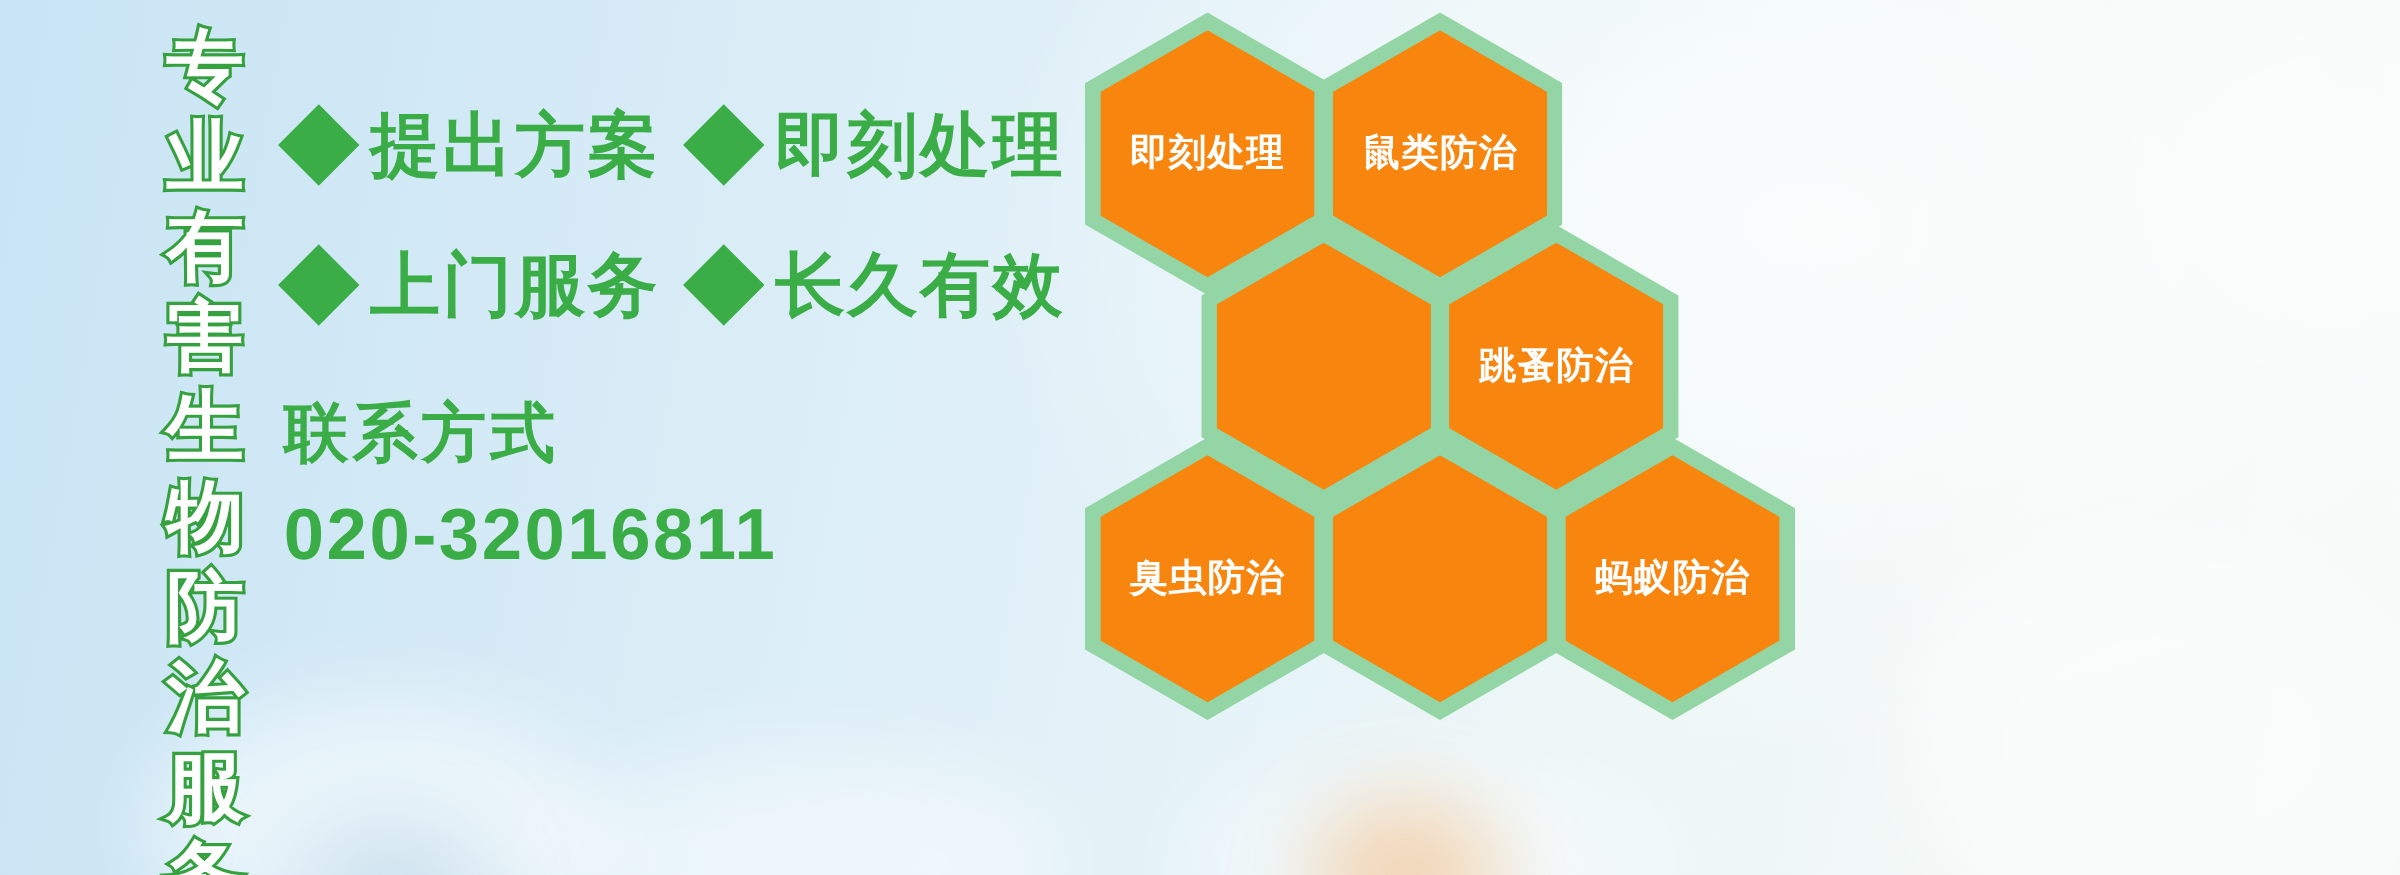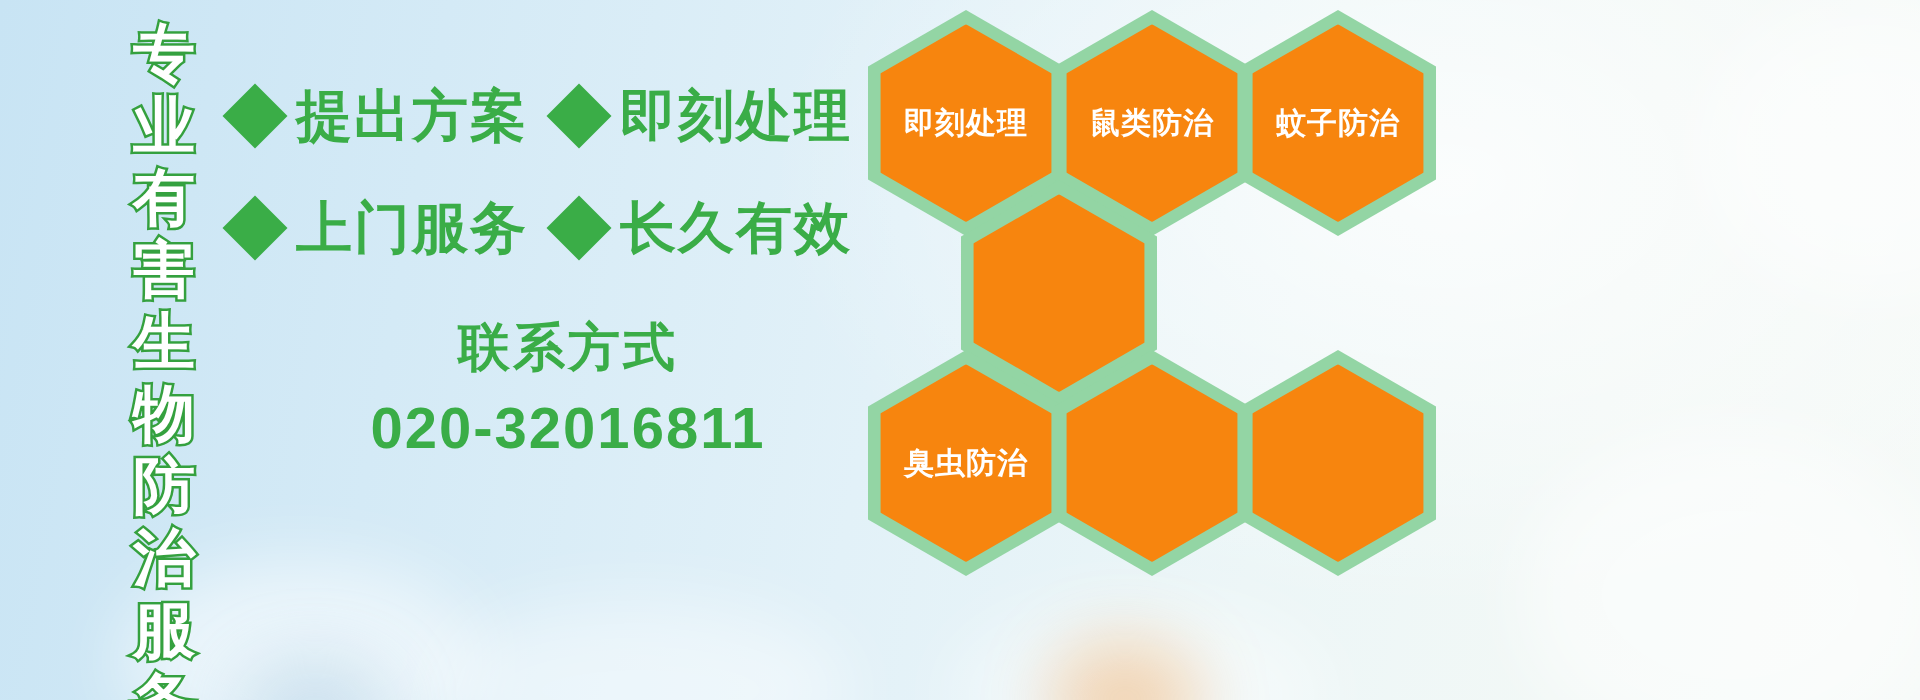--- a/index.html
+++ b/index.html
@@ -83,24 +83,24 @@
     font-size: 56px;
     line-height: 60px;
     font-weight: bold;
     color: #3aad47;
     letter-spacing: 2px;
   }
 
   
   #contact-block {
     position: absolute;
-    left: 248px;
+    left: 227px;
     top: 316px;
     width: 640px;
-    text-align: center;
+    text-align: left;
   }
   #contact-heading {
     font-size: 52px;
     line-height: 62px;
     font-weight: bold;
     color: #3aad47;
     letter-spacing: 3px;
     margin-bottom: 12px;
   }
   .contact-phone {
@@ -210,40 +210,41 @@
     <div class="hex-cell" style="left:8px; top:10px;">
       <div class="hex-outer"></div>
       <div class="hex-inner"></div>
       <div class="hex-label">即刻处理</div>
     </div>
     <div class="hex-cell" style="left:194px; top:10px;">
       <div class="hex-outer"></div>
       <div class="hex-inner"></div>
       <div class="hex-label">鼠类防治</div>
     </div>
-    <div class="hex-cell" style="left:380px; top:10px;">
-      <div class="hex-outer"></div>
-      <div class="hex-inner"></div>
-      <div class="hex-label">蚊子防治</div>
-    </div>
 
     <div class="hex-cell" style="left:101px; top:180px;">
       <div class="hex-outer"></div>
       <div class="hex-inner"></div>
     </div>
+    <div class="hex-cell" style="left:287px; top:180px;">
+      <div class="hex-outer"></div>
+      <div class="hex-inner"></div>
+      <div class="hex-label">跳蚤防治</div>
+    </div>
 
     <div class="hex-cell" style="left:8px; top:350px;">
       <div class="hex-outer"></div>
       <div class="hex-inner"></div>
       <div class="hex-label">臭虫防治</div>
     </div>
     <div class="hex-cell" style="left:194px; top:350px;">
       <div class="hex-outer"></div>
       <div class="hex-inner"></div>
     </div>
     <div class="hex-cell" style="left:380px; top:350px;">
       <div class="hex-outer"></div>
       <div class="hex-inner"></div>
+      <div class="hex-label">蚂蚁防治</div>
     </div>
 
   </div>
 
 </div>
 
 </body></html>

